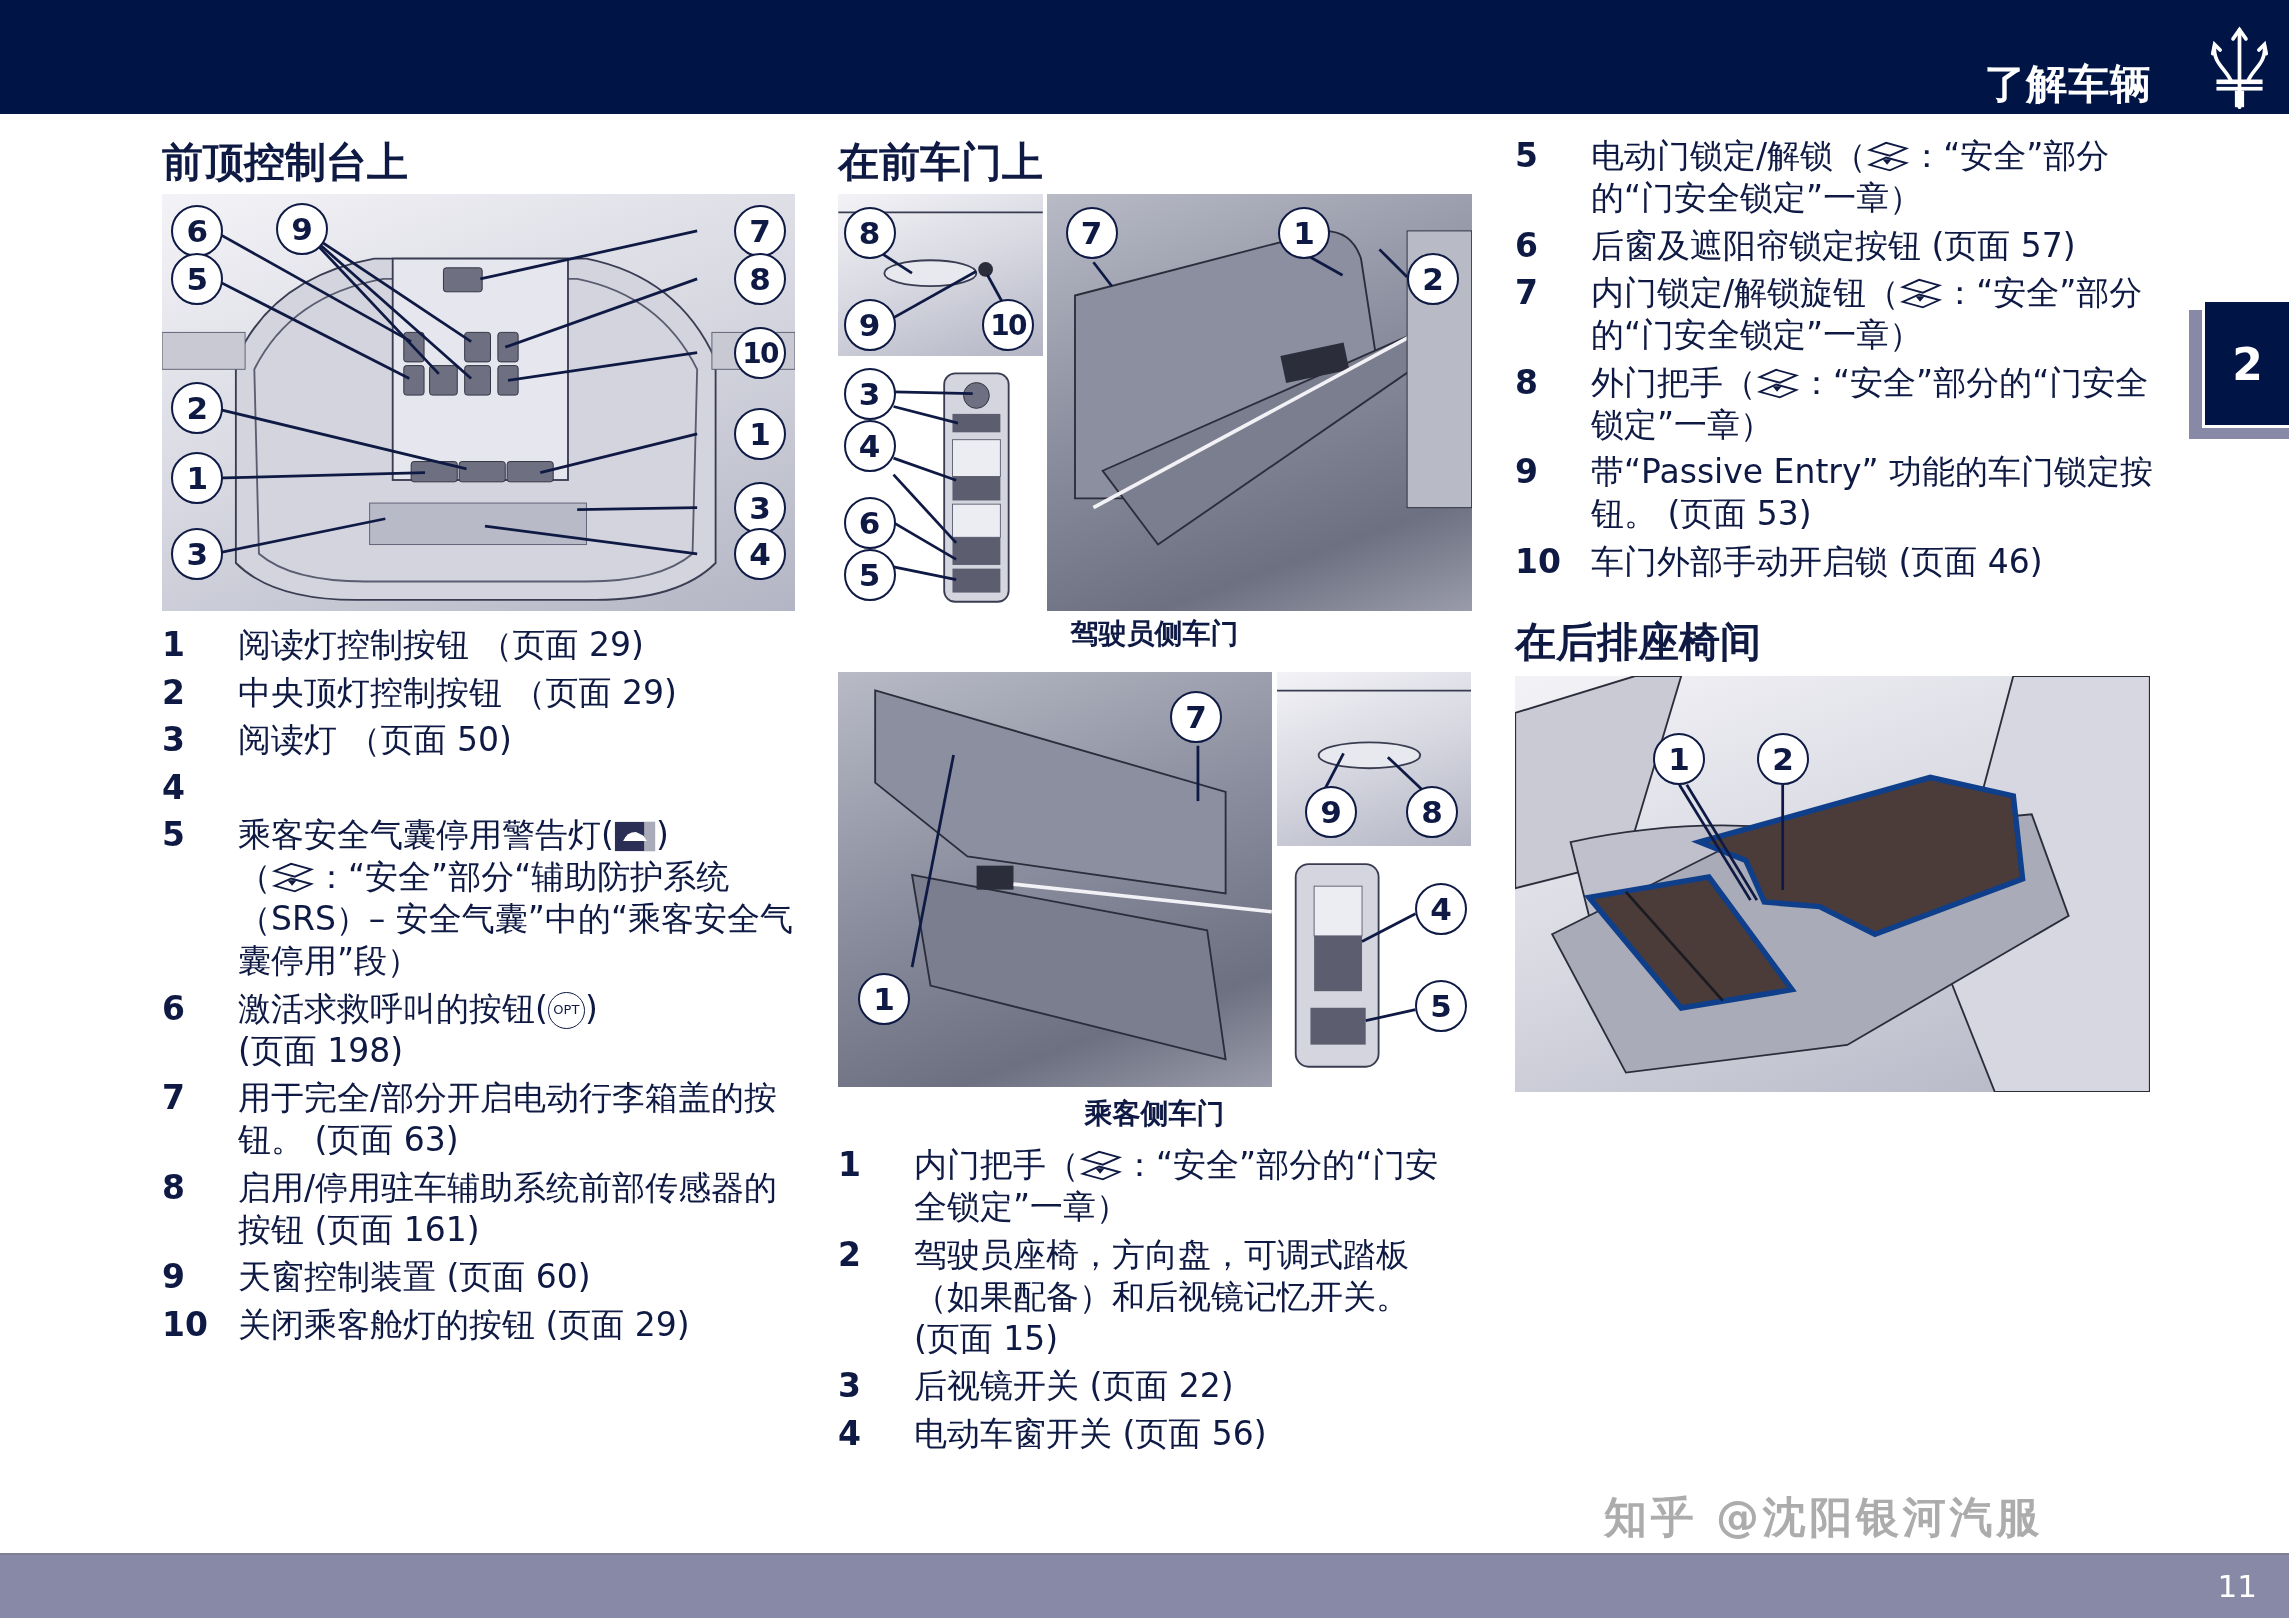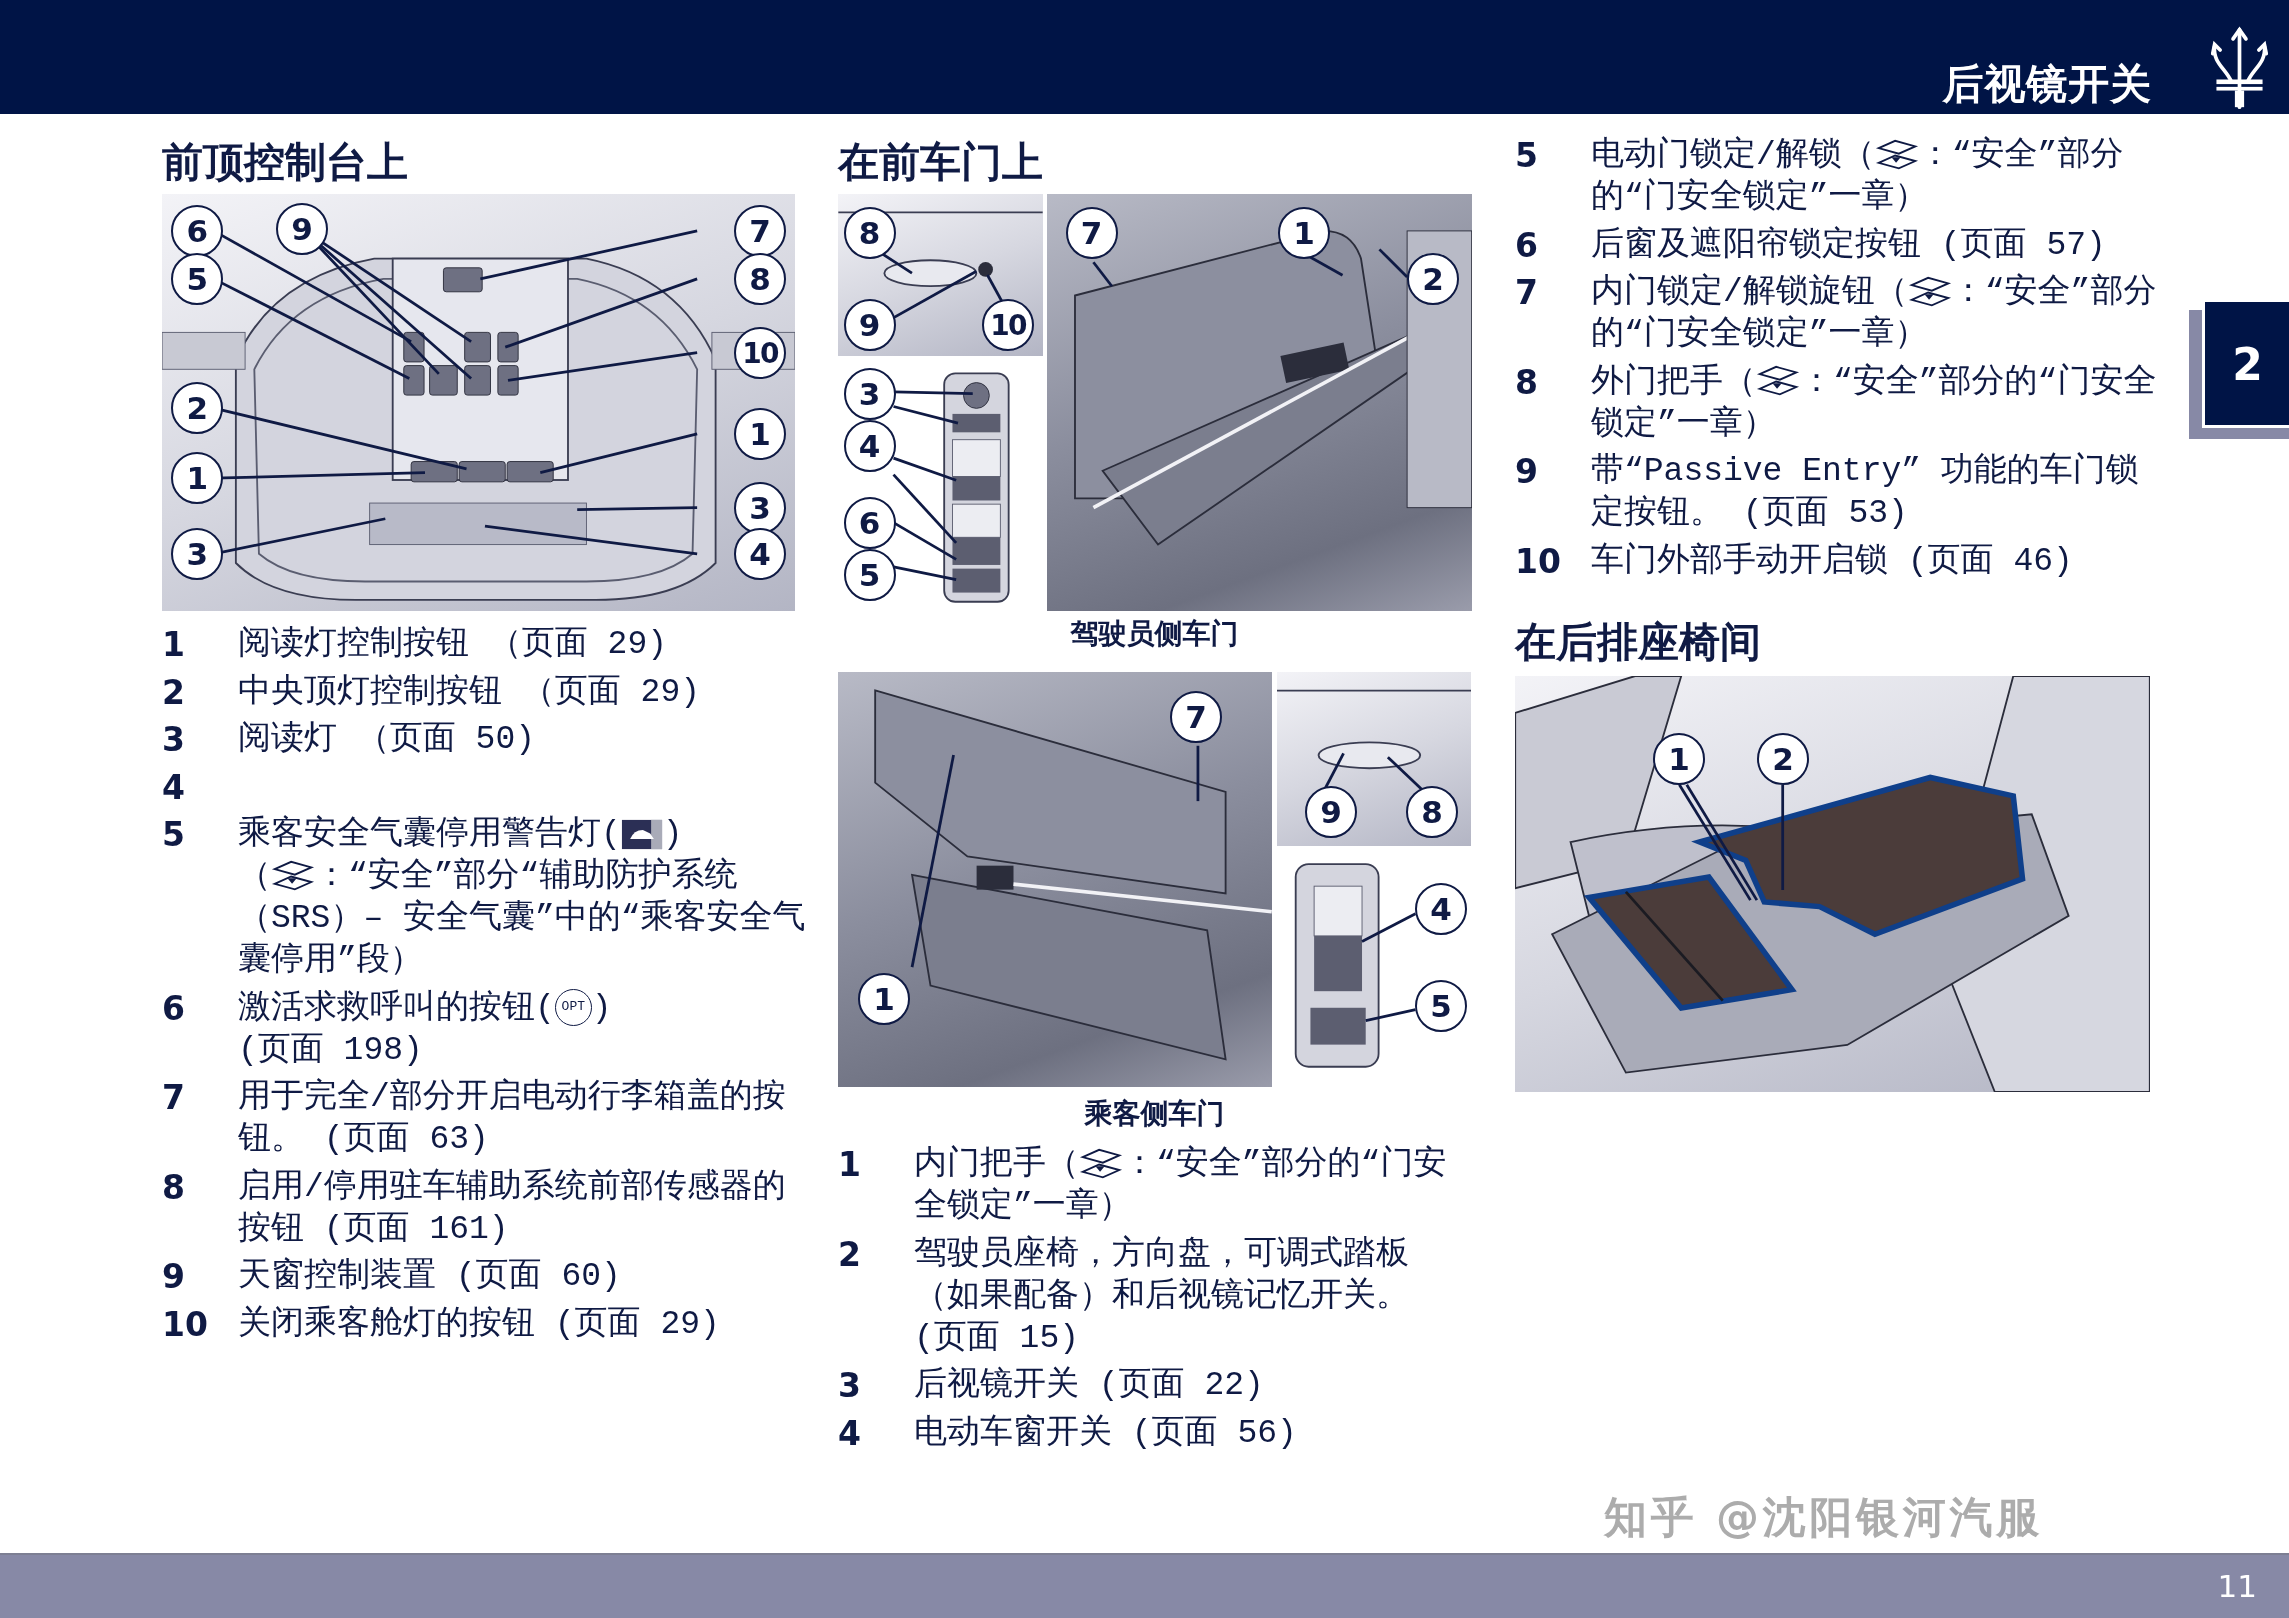--- a/index.html
+++ b/index.html
@@ -25,33 +25,33 @@
   .figure.dark { background: linear-gradient(160deg, #b8bac6 0%, #8b8e9e 45%, #6d7080 80%, #9a9cab 100%); }
   .figure.light { background: linear-gradient(160deg, #f3f3f7 0%, #d6d7e0 50%, #b3b5c4 100%); }
   .figure svg.bg { position: absolute; left: 0; top: 0; width: 100%; height: 100%; }
   .callout { position: absolute; width: 52px; height: 52px; border-radius: 50%; background: #ffffff; border: 2.8px solid #0f1a44; display: flex; align-items: center; justify-content: center; font-size: 31px; font-weight: bold; color: #0f1a44; }
   .callout.wide { font-size: 28px; letter-spacing: -1.8px; }
 
   
   .item-list { position: absolute; list-style: none; }
   .item { display: flex; font-size: 33px; line-height: 42px; color: #0f1a44; margin-bottom: 5.5px; }
   .item-num { flex: 0 0 76px; font-weight: bold; }
-  .item-text { flex: 1; font-family: Liberation Mono, monospace; }
+  .item-text { flex: 1; }
   .item-text .icon-inline { display: inline-block; vertical-align: middle; }
 
   
   .footer { position: absolute; left: 0; top: 1553px; width: 2290px; height: 66px; background: #8789a6; border-top: 2.8px solid #7d7f93; }
   .page-number { position: absolute; right: 33px; top: 13px; font-size: 31px; color: #ffffff; }
   .watermark { position: absolute; left: 1604px; top: 1489px; font-size: 43px; color: rgba(140,140,140,0.72); font-weight: bold; letter-spacing: 3.7px; white-space: nowrap; }
 </style>
 </head>
 <body>
 
 <div class="header">
-  <div class="header-title">后视镜开关</div>
+  <div class="header-title">了解车辆</div>
   <svg class="trident" viewBox="0 0 66 90">
     <g fill="none" stroke="#ffffff" stroke-width="4" stroke-linecap="round">
       <line x1="33" y1="4" x2="33" y2="88"></line>
       <path d="M26 14 L33 4 L40 14"></path>
       <path d="M6 22 C4 40, 18 46, 24 60"></path>
       <path d="M60 22 C62 40, 48 46, 42 60"></path>
       <path d="M4 30 L6 20 L12 26"></path>
       <path d="M62 30 L60 20 L54 26"></path>
     </g>
     <rect x="8" y="58" width="50" height="5" fill="#ffffff"></rect>

